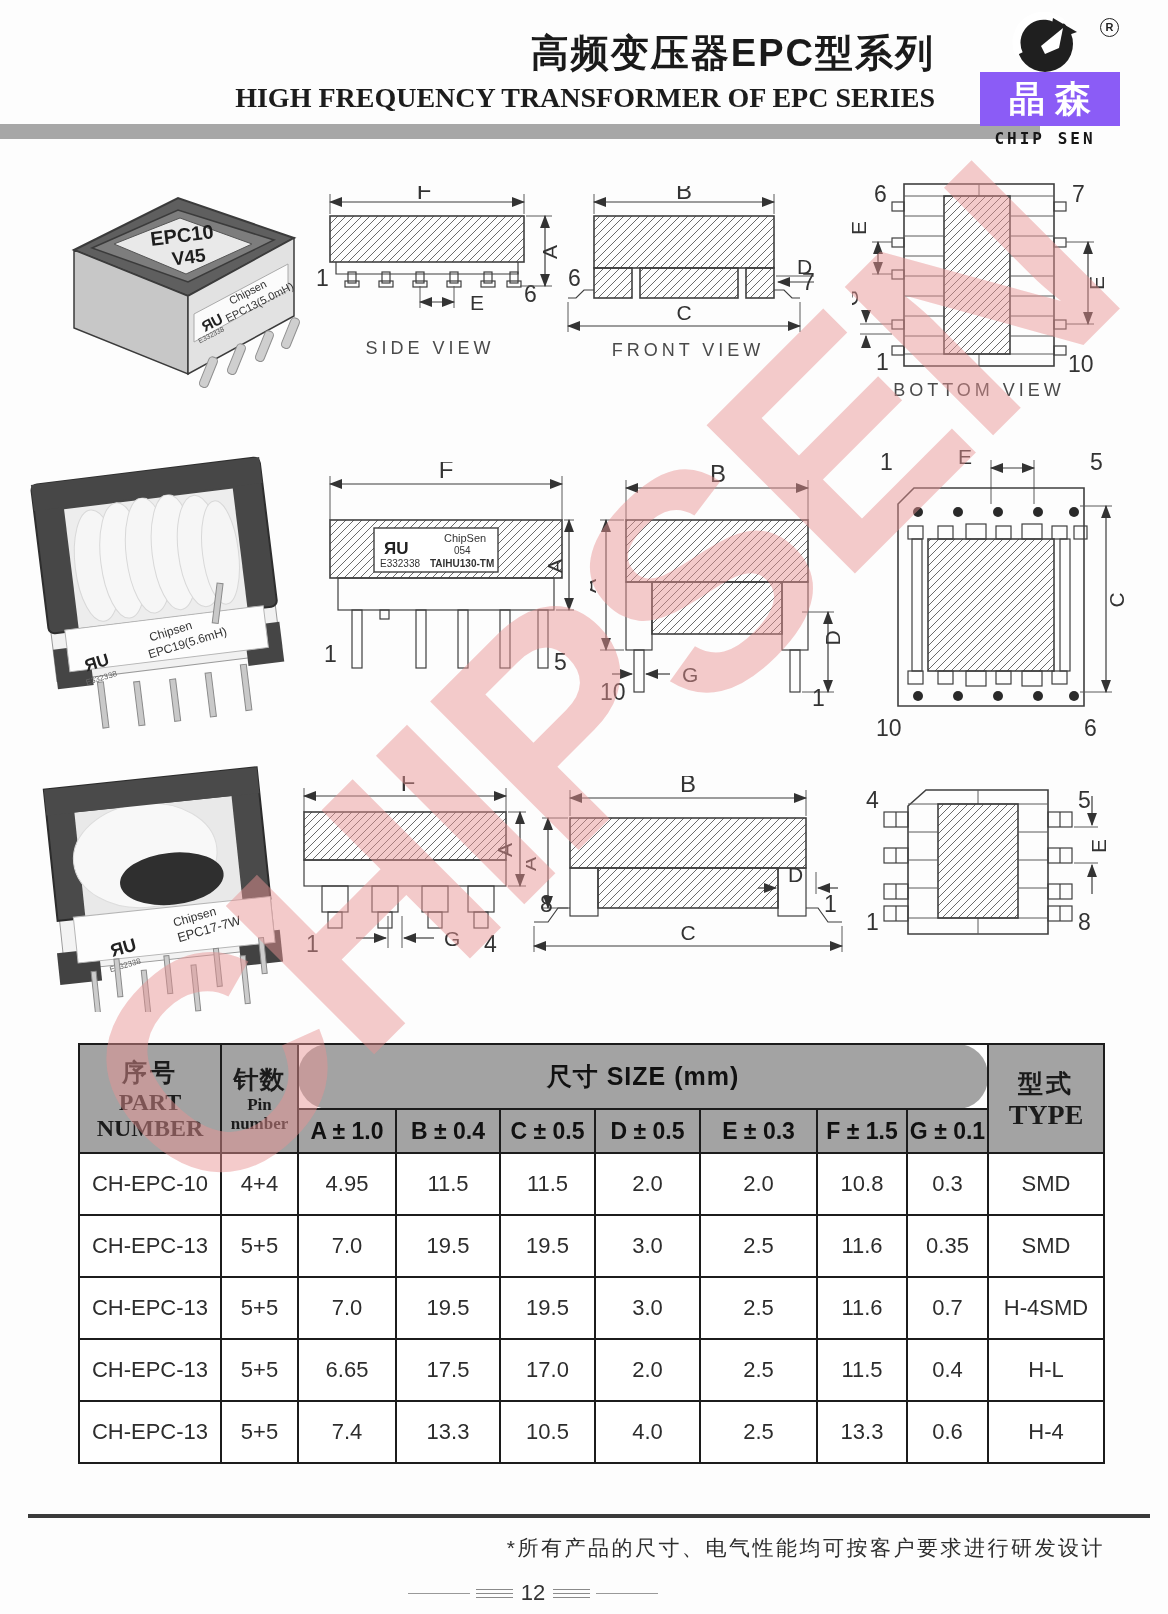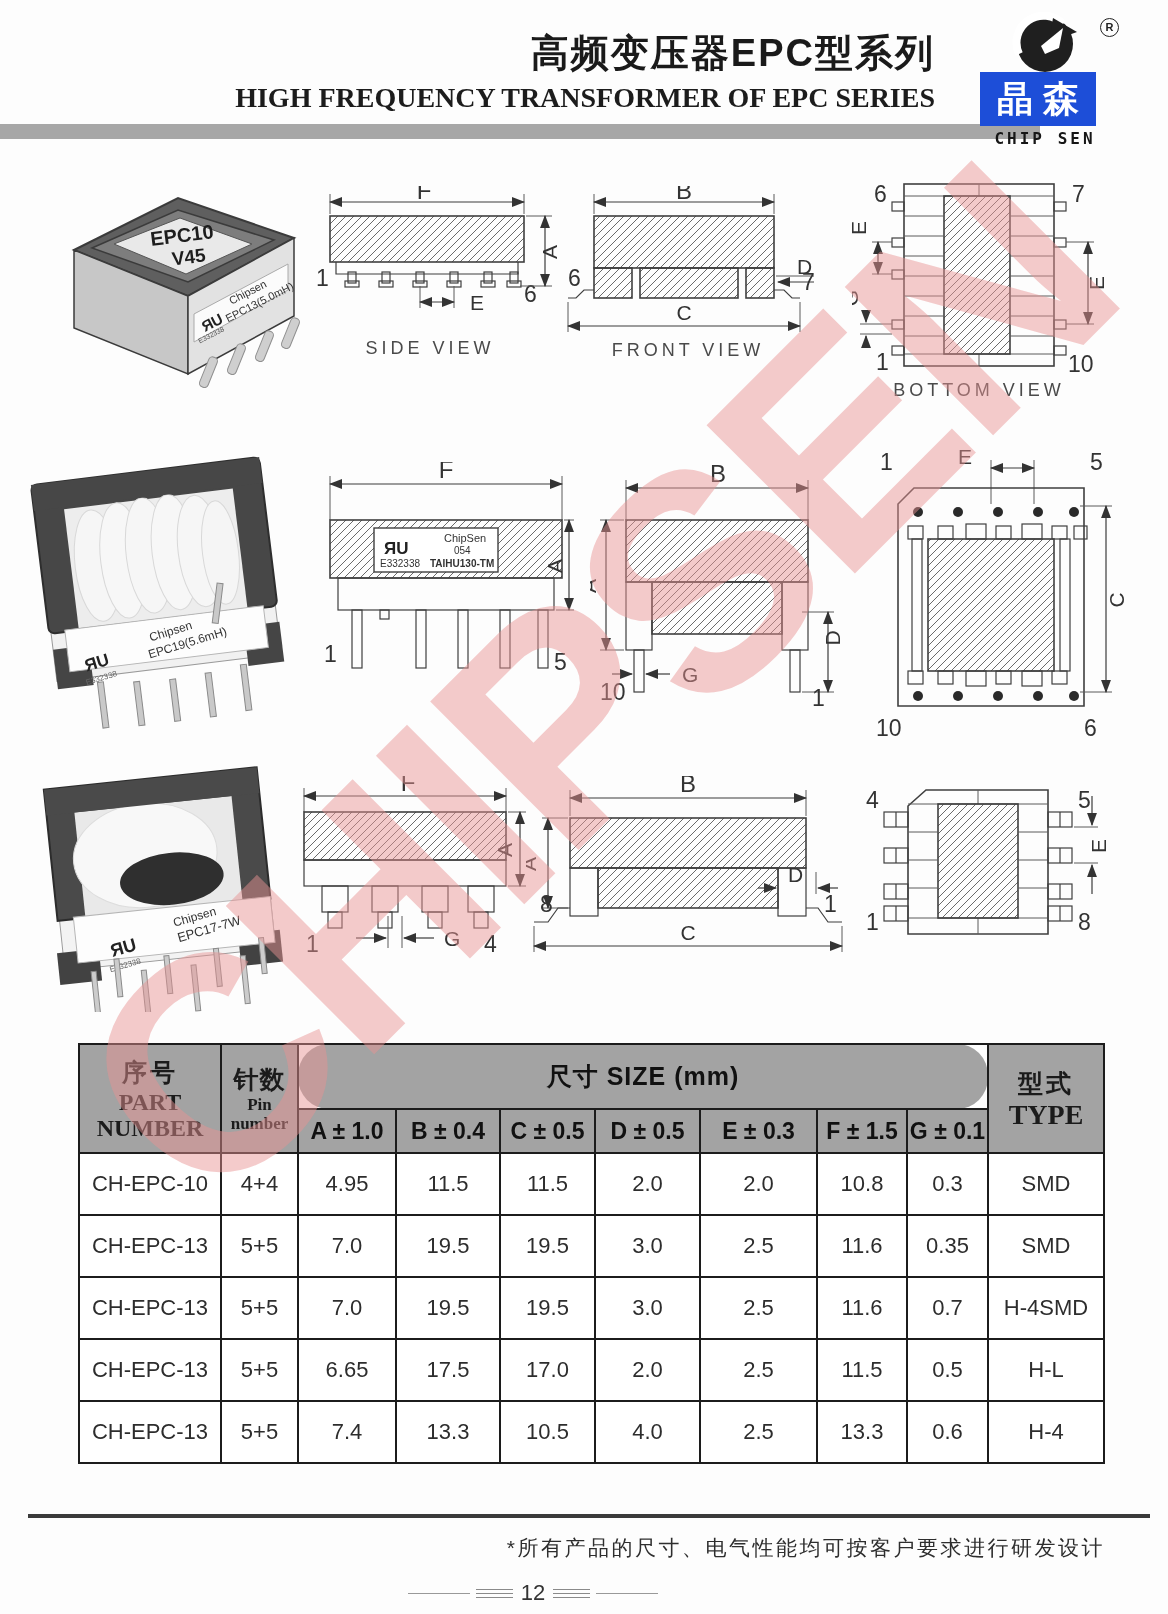--- a/index.html
+++ b/index.html
@@ -7,21 +7,21 @@
         overflow:hidden;font-family:"Liberation Sans",sans-serif;color:#222;}
   .abs{position:absolute;}
 
   
   .title-zh{right:233px;top:28px;font-size:38px;font-weight:900;letter-spacing:2px;color:#1a1a1a;}
   .title-en{right:233px;top:82px;font-family:"Liberation Serif",serif;font-weight:700;font-size:28px;color:#1c1c1c;}
   .graybar{left:0;top:124px;width:1040px;height:15px;background:#a7a7a7;}
   .logo{left:975px;top:12px;width:140px;height:140px;}
   .logo .reg{position:absolute;right:-4px;top:6px;width:17px;height:17px;border:1.6px solid #222;border-radius:50%;
              font-size:11px;font-weight:700;text-align:center;line-height:16px;color:#222;}
-  .logo .box{position:absolute;left:5px;top:60px;width:116px;height:54px;background:#1d4ed8;
+  .logo .box{position:absolute;left:5px;top:60px;width:140px;height:54px;background:#8b5cf6;
              display:flex;align-items:center;justify-content:center;}
   .logo .box span{color:#fff;font-size:36px;font-weight:900;letter-spacing:10px;padding-left:10px;}
   .logo .cs{position:absolute;left:5px;top:117px;width:130px;text-align:center;font-weight:900;
             font-size:16px;letter-spacing:3px;color:#161616;font-family:"DejaVu Sans Mono",monospace;}
 
   
   svg text{font-family:"Liberation Sans",sans-serif;}
   .dim{font-size:21px;fill:#333;}
   .dimb{font-size:24px;fill:#333;}
   .pin{font-size:23px;fill:#333;}
@@ -589,21 +589,21 @@
       </tr>
       <tr class="d">
         <td>CH-EPC-13</td>
         <td>5+5</td>
         <td>6.65</td>
         <td>17.5</td>
         <td>17.0</td>
         <td>2.0</td>
         <td>2.5</td>
         <td>11.5</td>
-        <td>0.5</td>
+        <td>0.4</td>
         <td>H-L</td>
       </tr>
       <tr class="d">
         <td>CH-EPC-13</td>
         <td>5+5</td>
         <td>7.4</td>
         <td>13.3</td>
         <td>10.5</td>
         <td>4.0</td>
         <td>2.5</td>

